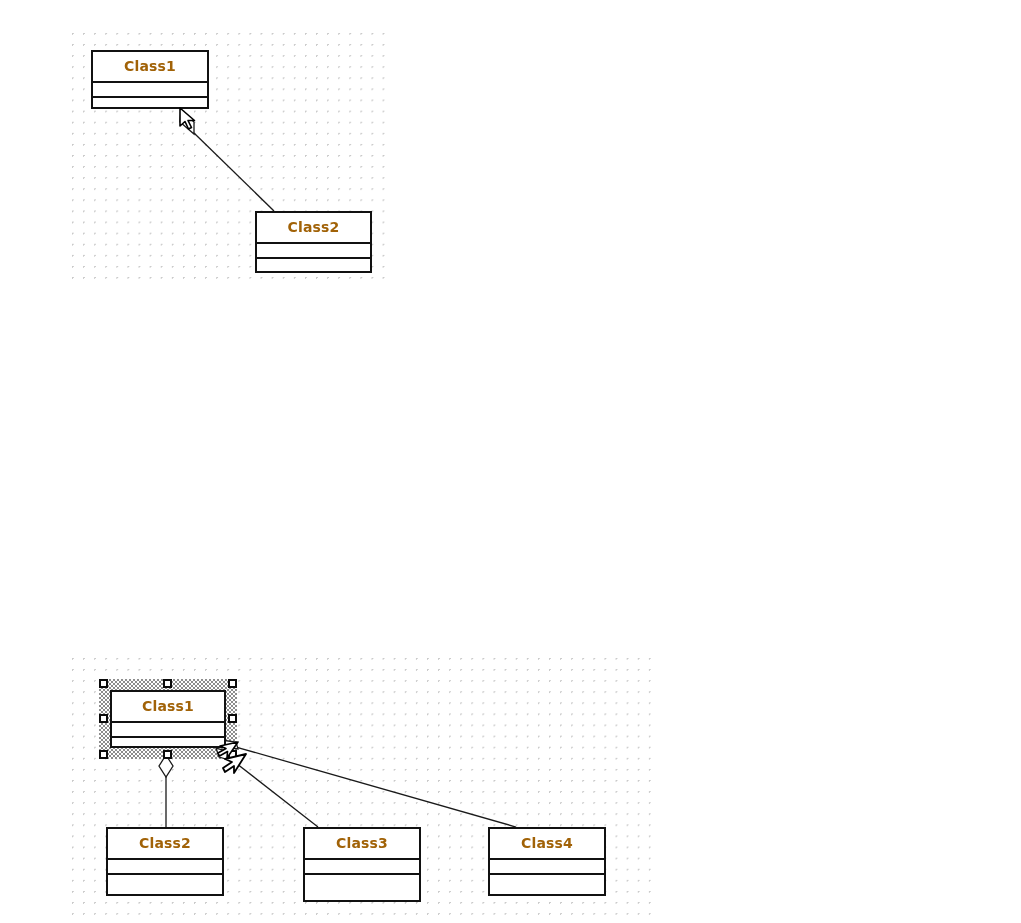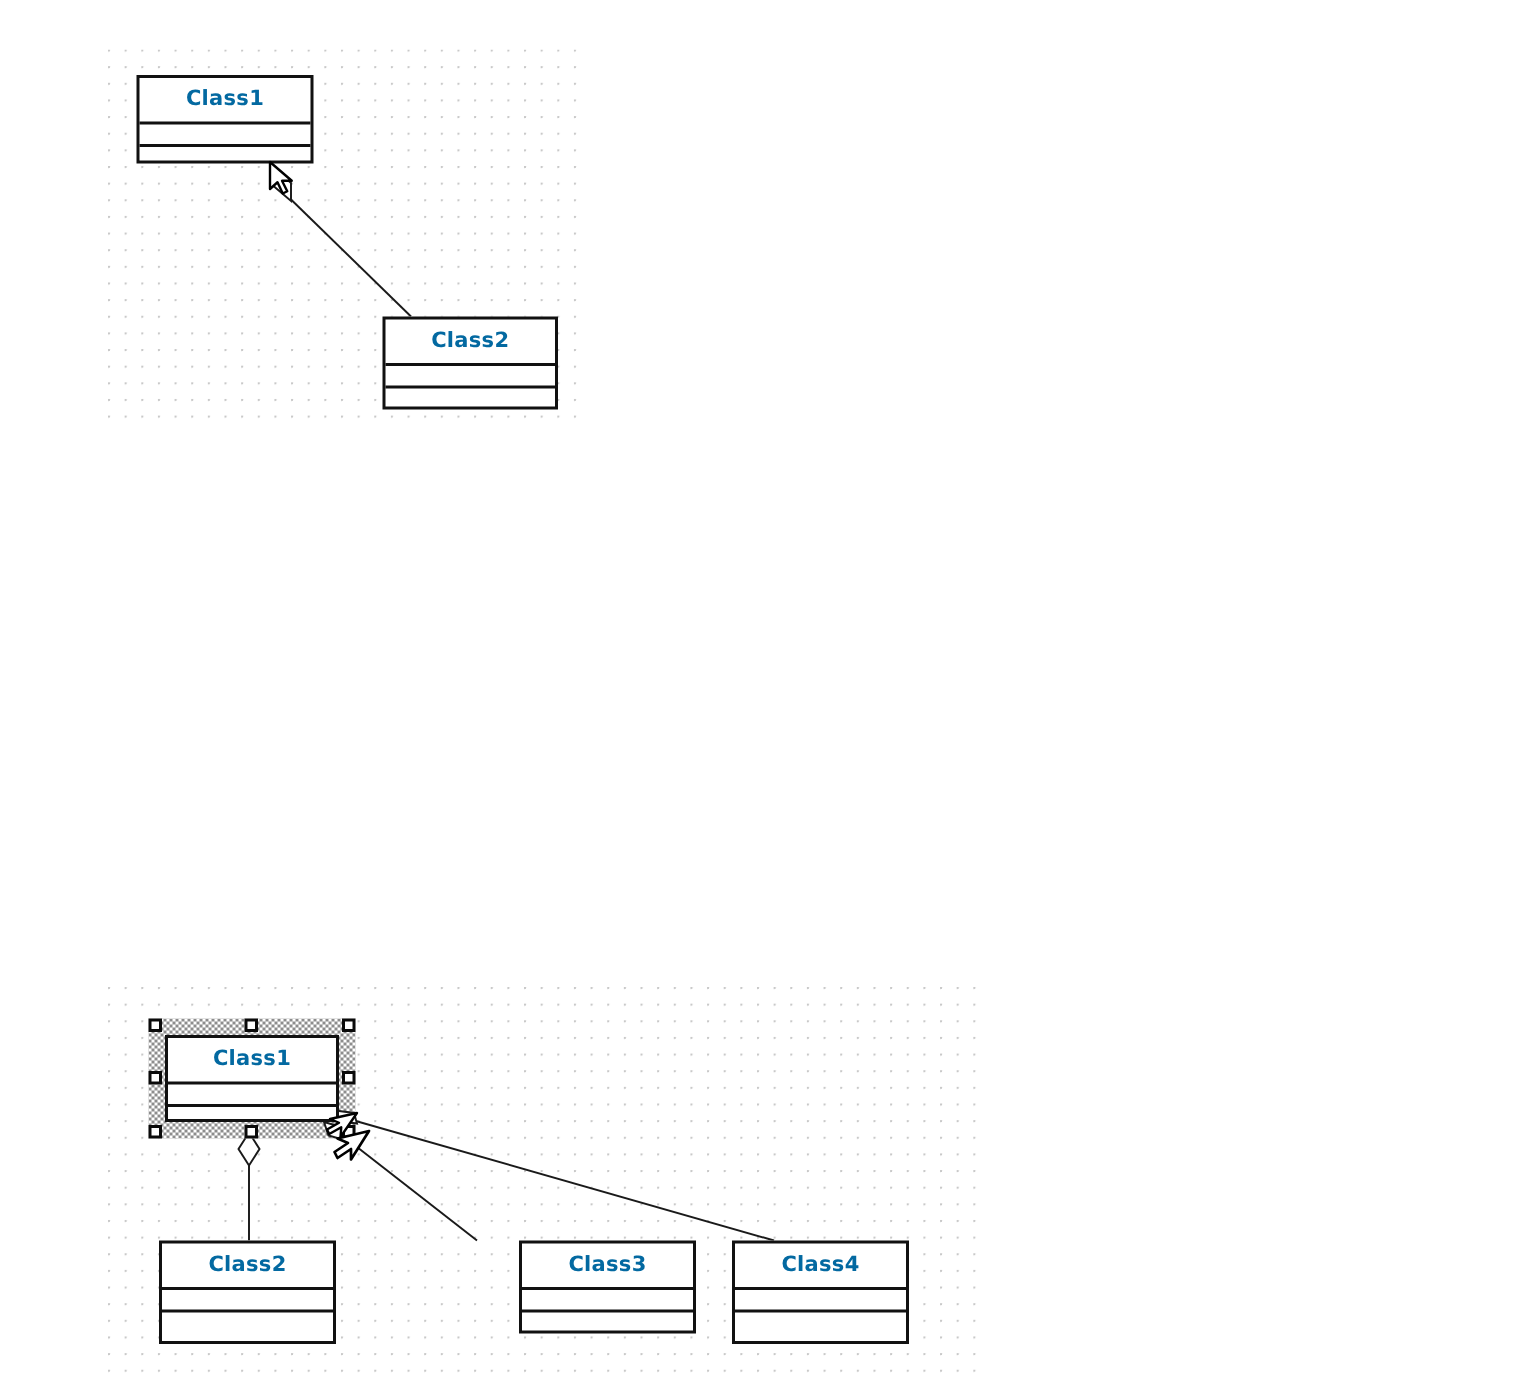--- a/index.html
+++ b/index.html
@@ -35,21 +35,21 @@
     display: flex;
     flex-direction: column;
   }
   .class-name {
     flex: 0 0 auto;
     height: 29px;
     line-height: 29px;
     text-align: center;
     font-size: 14px;
     font-weight: bold;
-    color: #0369a1;
+    color: #a16207;
     letter-spacing: 0.2px;
     border-bottom: 2px solid #111111;
     user-select: none;
     overflow: hidden;
     white-space: nowrap;
   }
   .class-attrs {
     flex: 0 0 auto;
     height: 13px;
     border-bottom: 2px solid #111111;
@@ -174,21 +174,21 @@
 <div class="handle" style="left:99px;  top:750px;"></div>
 <div class="handle" style="left:163px; top:750px;"></div>
 <div class="handle" style="left:228px; top:750px;"></div>
 
 <div class="class-box" id="bot-class2" style="left:106px; top:827px; width:118px; height:69px;">
   <div class="class-name">Class2</div>
   <div class="class-attrs"></div>
   <div class="class-ops"></div>
 </div>
 
-<div class="class-box" id="bot-class3" style="left:303px; top:827px; width:118px; height:62px;margin-left:43px;">
+<div class="class-box" id="bot-class3" style="left:303px; top:827px; width:118px; height:75px;">
   <div class="class-name">Class3</div>
   <div class="class-attrs"></div>
   <div class="class-ops"></div>
 </div>
 
 <div class="class-box" id="bot-class4" style="left:488px; top:827px; width:118px; height:69px;">
   <div class="class-name">Class4</div>
   <div class="class-attrs"></div>
   <div class="class-ops"></div>
 </div>

